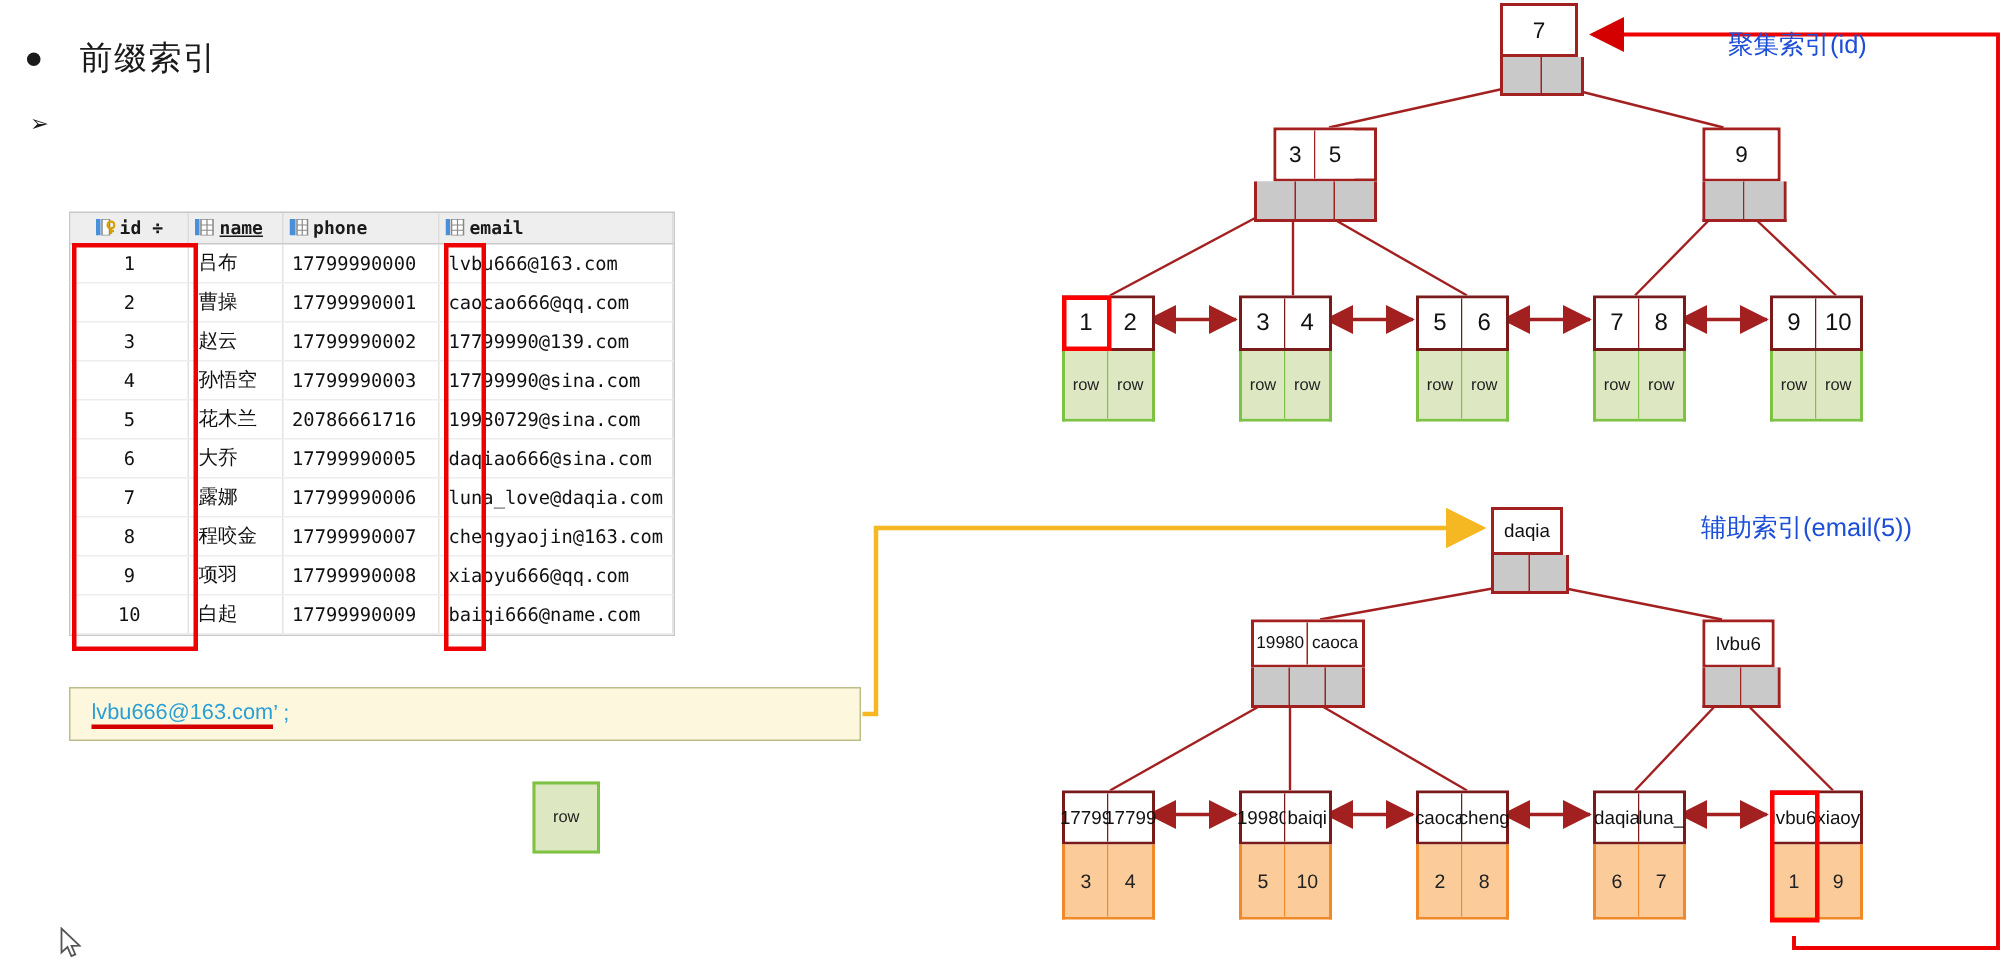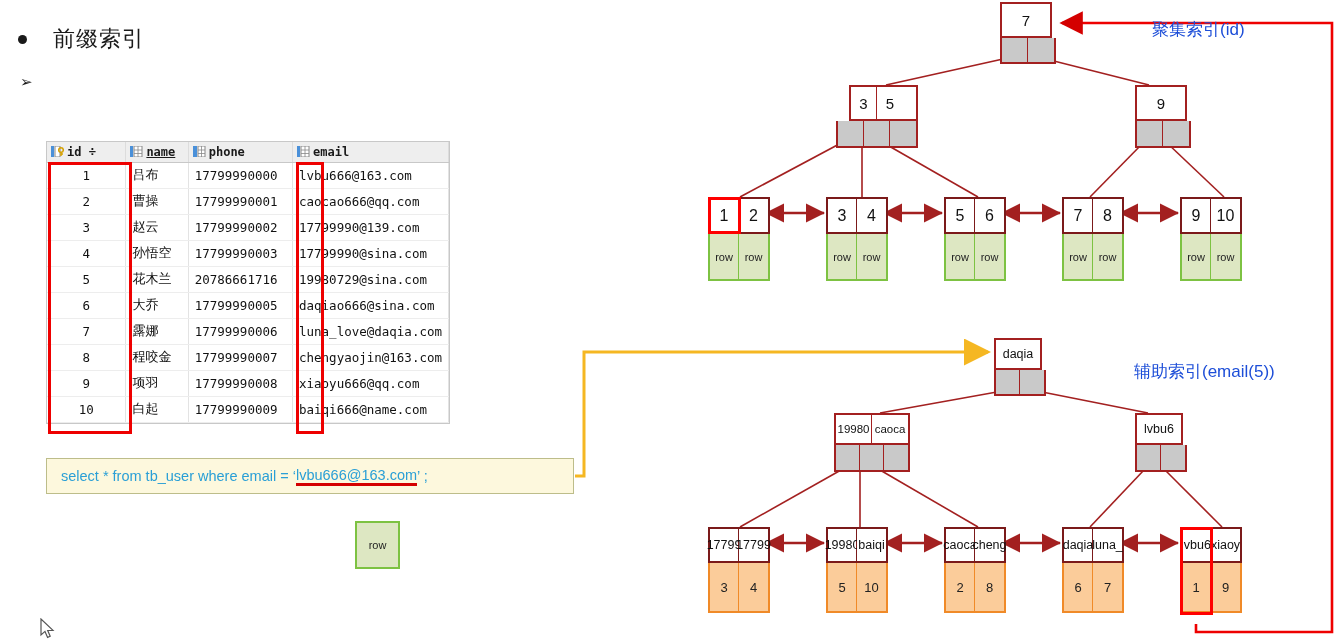--- a/index.html
+++ b/index.html
@@ -58,21 +58,21 @@
     border-bottom:1px solid #ededed;
     height:26px; padding:0 6px;
     font-family:"DejaVu Sans Mono", monospace;
     font-size:12.5px;
     color:#111;
     white-space:nowrap;
   }
   #datatable td.c-id { width:84px; text-align:center; }
   #datatable td.c-name { width:64px; text-align:left; font-family:"DejaVu Sans", sans-serif; font-size:13px;}
   #datatable th.c-name { width:64px;text-decoration:underline; }
-  #datatable th.c-id { width:84px; }
+  #datatable th.c-id { width:84px; text-align:center; }
   #datatable td.c-phone { width:106px; text-align:left; }
   #datatable th.c-phone { width:106px; }
   #datatable td.c-email { text-align:left; }
 
   
   .redbox { border:3px solid #ee0000; background:transparent; pointer-events:none; }
   #hl-id    { left:48px;  top:162px; width:84px;  height:272px; }
   #hl-email { left:296px; top:162px; width:28px;  height:272px; }
 
   
@@ -139,21 +139,21 @@
     font-size:13px; color:#222;
   }
   .sleafrows .rcell:last-child { border-right:none; }
 
   
   .sel-outline { position:absolute; border:3px solid #ff0000; pointer-events:none; }
 
   
   .treelabel { font-size:17px; color:#1d4ed8; white-space:nowrap; }
   #label-clustered { left:1152px; top:18px; }
-  #label-secondary { left:1134px; top:360px; }
+  #label-secondary { left:1134px; top:340px; }
 
   svg.overlay { position:absolute; left:0; top:0; width:1339px; height:643px; pointer-events:none; }
 </style>
 </head>
 <body>
 
 <div class="abs" id="bullet1">
   <span class="dot"></span>
   <span class="txt">前缀索引</span>
 </div>
@@ -268,21 +268,20 @@
           <td class="c-email">baiqi666@name.com</td>
         </tr>
       </tbody>
   </table>
 </div>
 
 <div class="abs redbox" id="hl-id"></div>
 <div class="abs redbox" id="hl-email"></div>
 
 <div class="abs" id="sqlbox">
-  <span>select * from tb_user where email = ‘</span>
     <span class="uline">lvbu666@163.com</span>
     <span>’ ;</span>
 </div>
 
 <div class="abs" id="lonerow">
   <span>row</span>
 </div>
 
 <svg class="overlay" id="connectors">
   <defs>

